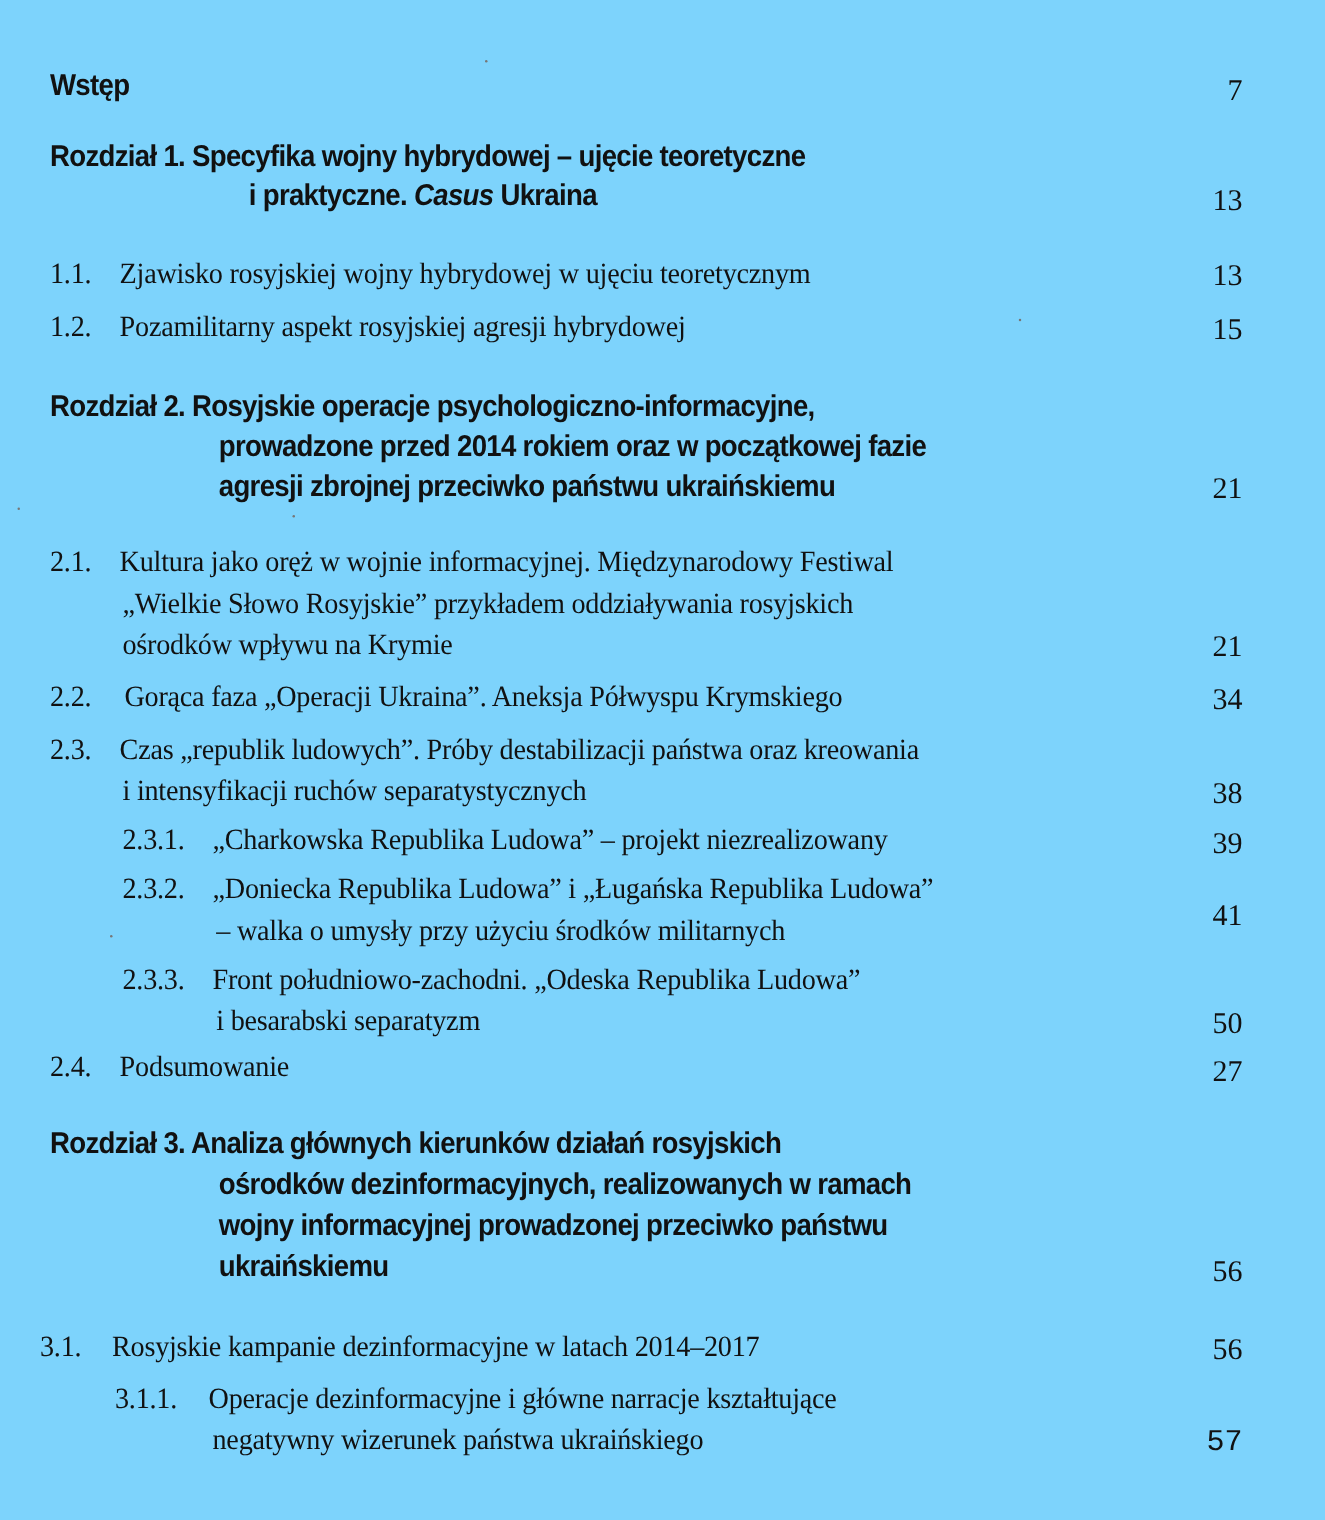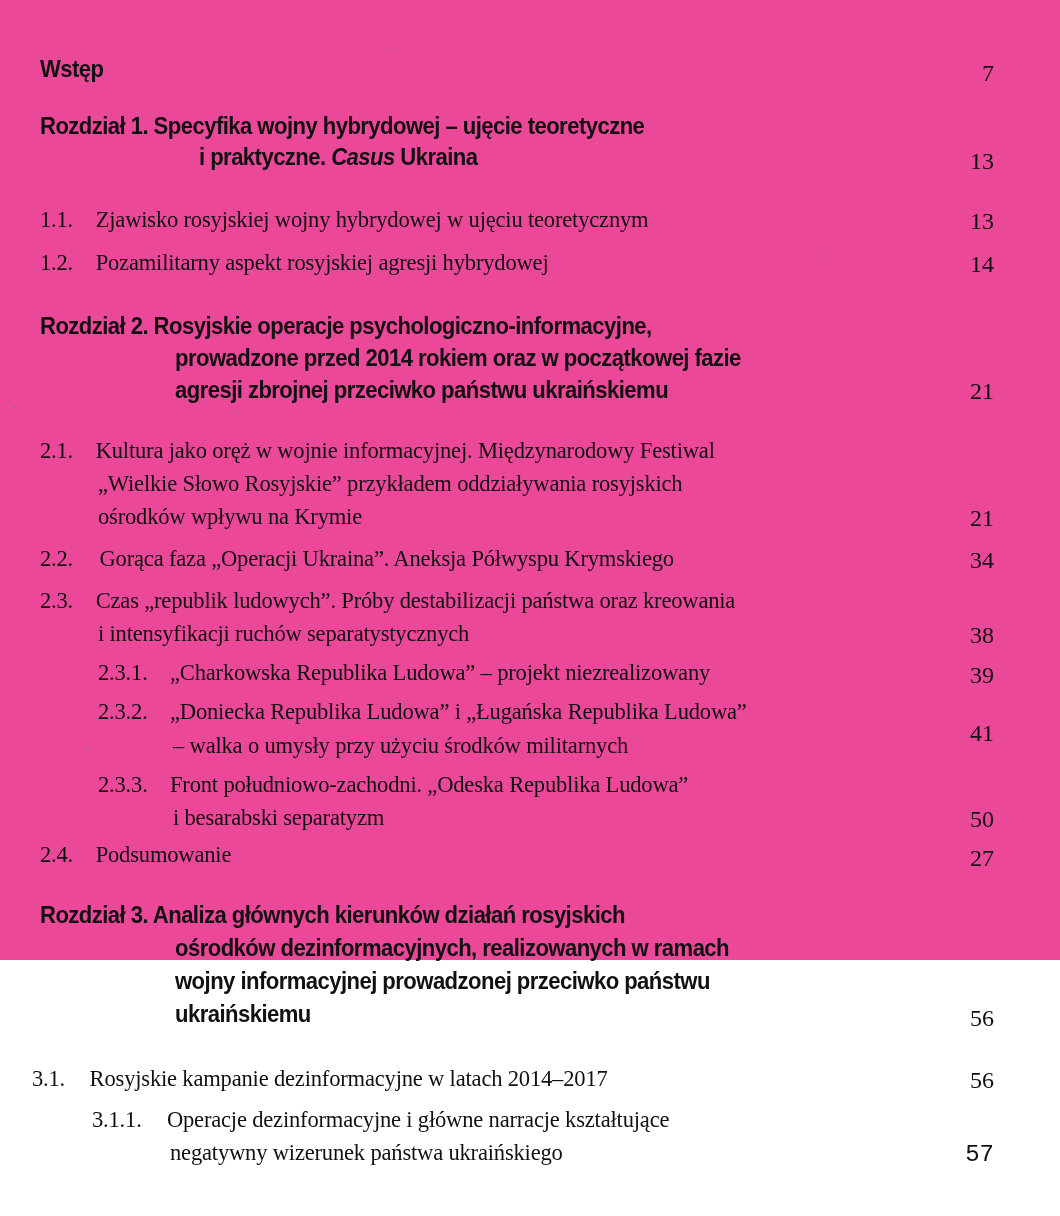--- a/index.html
+++ b/index.html
@@ -1,17 +1,17 @@
 <!DOCTYPE html>
 <html><head>
   <meta charset="utf-8">
   <style>
     html, body { margin: 0; padding: 0; background: #ffffff; }
     body { width: 1060px; height: 1216px; position: relative; overflow: hidden; color: #111; }
-    .page { position: absolute; left: 0; top: 0; width: 1060px; height: 960px; background: #ec4899; }
+    .page { position: absolute; left: 0; top: 0; width: 1060px; height: 1216px; background: #7dd3fc; }
     .line { position: absolute; white-space: nowrap; }
     .chap { font-family: "Liberation Sans", sans-serif; font-weight: bold; font-size: 24px; letter-spacing: -0.6px; transform: scaleX(0.92); transform-origin: left top; }
     .sub { font-family: "Liberation Serif", serif; font-size: 23.5px; letter-spacing: -0.2px; transform: scaleX(0.96); transform-origin: left top; }
     .pg { position: absolute; font-family: "Liberation Serif", serif; font-size: 24px; right: 66px; text-align: right; }
     .num { display: inline-block; }
     em { font-style: italic; }
     .speck { position: absolute; width: 2px; height: 2px; background: #777; border-radius: 1px; }
   </style>
 </head>
 <body>
@@ -36,21 +36,21 @@
     <div>
       <div class="line sub" style="left:40px; top:206px;">
         <span class="num" style="width:58px;">1.1.</span><span>Zjawisko rosyjskiej wojny hybrydowej w ujęciu teoretycznym</span>
       </div>
       <div class="pg" style="top:208px;">13</div>
     </div>
     <div>
       <div class="line sub" style="left:40px; top:249px;">
         <span class="num" style="width:58px;">1.2.</span><span>Pozamilitarny aspekt rosyjskiej agresji hybrydowej</span>
       </div>
-      <div class="pg" style="top:251px;">14</div>
+      <div class="pg" style="top:251px;">15</div>
     </div>
   </div>
 
   <div>
     <div class="line chap" style="left:40px; top:312px;">
       <span>Rozdział 2.</span>
       <span>Rosyjskie operacje psychologiczno-informacyjne,</span>
     </div>
     <div class="line chap" style="left:175px; top:344px;">prowadzone przed 2014 rokiem oraz w początkowej fazie</div>
     <div class="line chap" style="left:175px; top:376px;">agresji zbrojnej przeciwko państwu ukraińskiemu</div>

